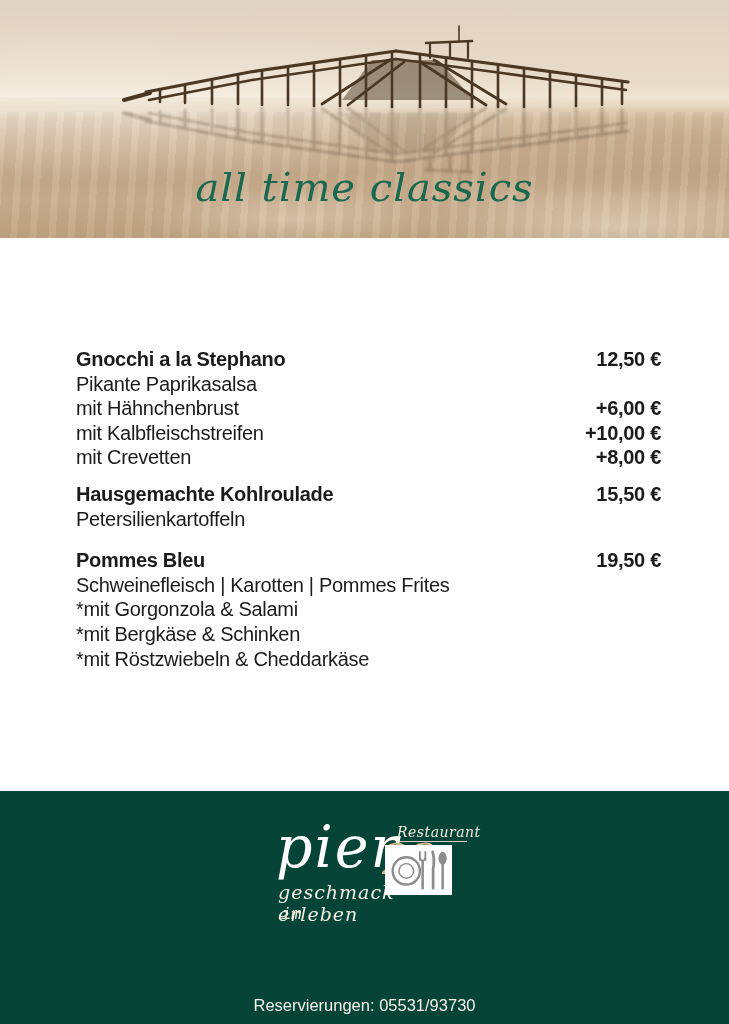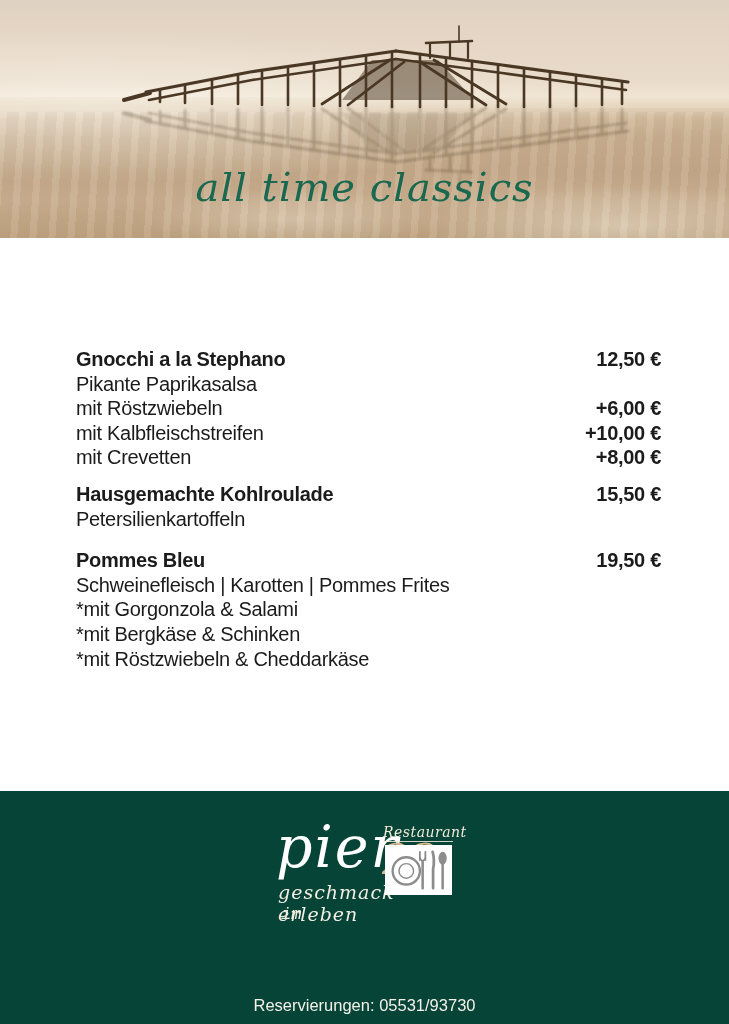--- a/index.html
+++ b/index.html
@@ -53,21 +53,21 @@
   .logo-script { font-family:"DejaVu Serif", serif; font-style:italic; }
   .logo-wrap { position:absolute; left:276px; top:28px; width:180px; height:80px; }
   .brand { font-size:57px; line-height:1; color:#ffffff; letter-spacing:2px; }
   .brand-num {
     position:absolute; left:106px; top:20px;
     font-size:42px; line-height:1; color:#d3ba90; letter-spacing:1px;
   }
   .tagline { position:absolute; left:2px; top:62px; font-size:19px; color:#f2eee2; letter-spacing:1px; }
 
   .restaurant-label {
-    position:absolute; left:383px; top:33px; width:70px; text-align:center;
+    position:absolute; left:397px; top:33px; width:70px; text-align:center;
     font-size:14px; color:#f2ecd9; letter-spacing:0.5px;
     border-bottom:1px solid rgba(245,240,225,0.85); padding-bottom:1px;
   }
   .restaurant-box {
     position:absolute; left:385px; top:54px; width:67px; height:50px;
     background:#ffffff; display:flex; align-items:center; justify-content:center;
   }
 
   .im-label { position:absolute; left:281px; top:114px; font-size:17px; color:#f2eee2;font-family:Liberation Mono, monospace; }
 
@@ -128,21 +128,21 @@
     <div class="section">
       <div class="menu-row">
         <span class="item-name bold">Gnocchi a la Stephano</span>
         <span class="item-price bold">12,50 €</span>
       </div>
       <div class="menu-row">
         <span class="item-name">Pikante Paprikasalsa</span>
         <span class="item-price bold"></span>
       </div>
       <div class="menu-row">
-        <span class="item-name">mit Röstzwiebeln</span>
+        <span class="item-name">mit Hähnchenbrust</span>
         <span class="item-price bold">+6,00 €</span>
       </div>
       <div class="menu-row">
         <span class="item-name">mit Kalbfleischstreifen</span>
         <span class="item-price bold">+10,00 €</span>
       </div>
       <div class="menu-row">
         <span class="item-name">mit Crevetten</span>
         <span class="item-price bold">+8,00 €</span>
       </div>

